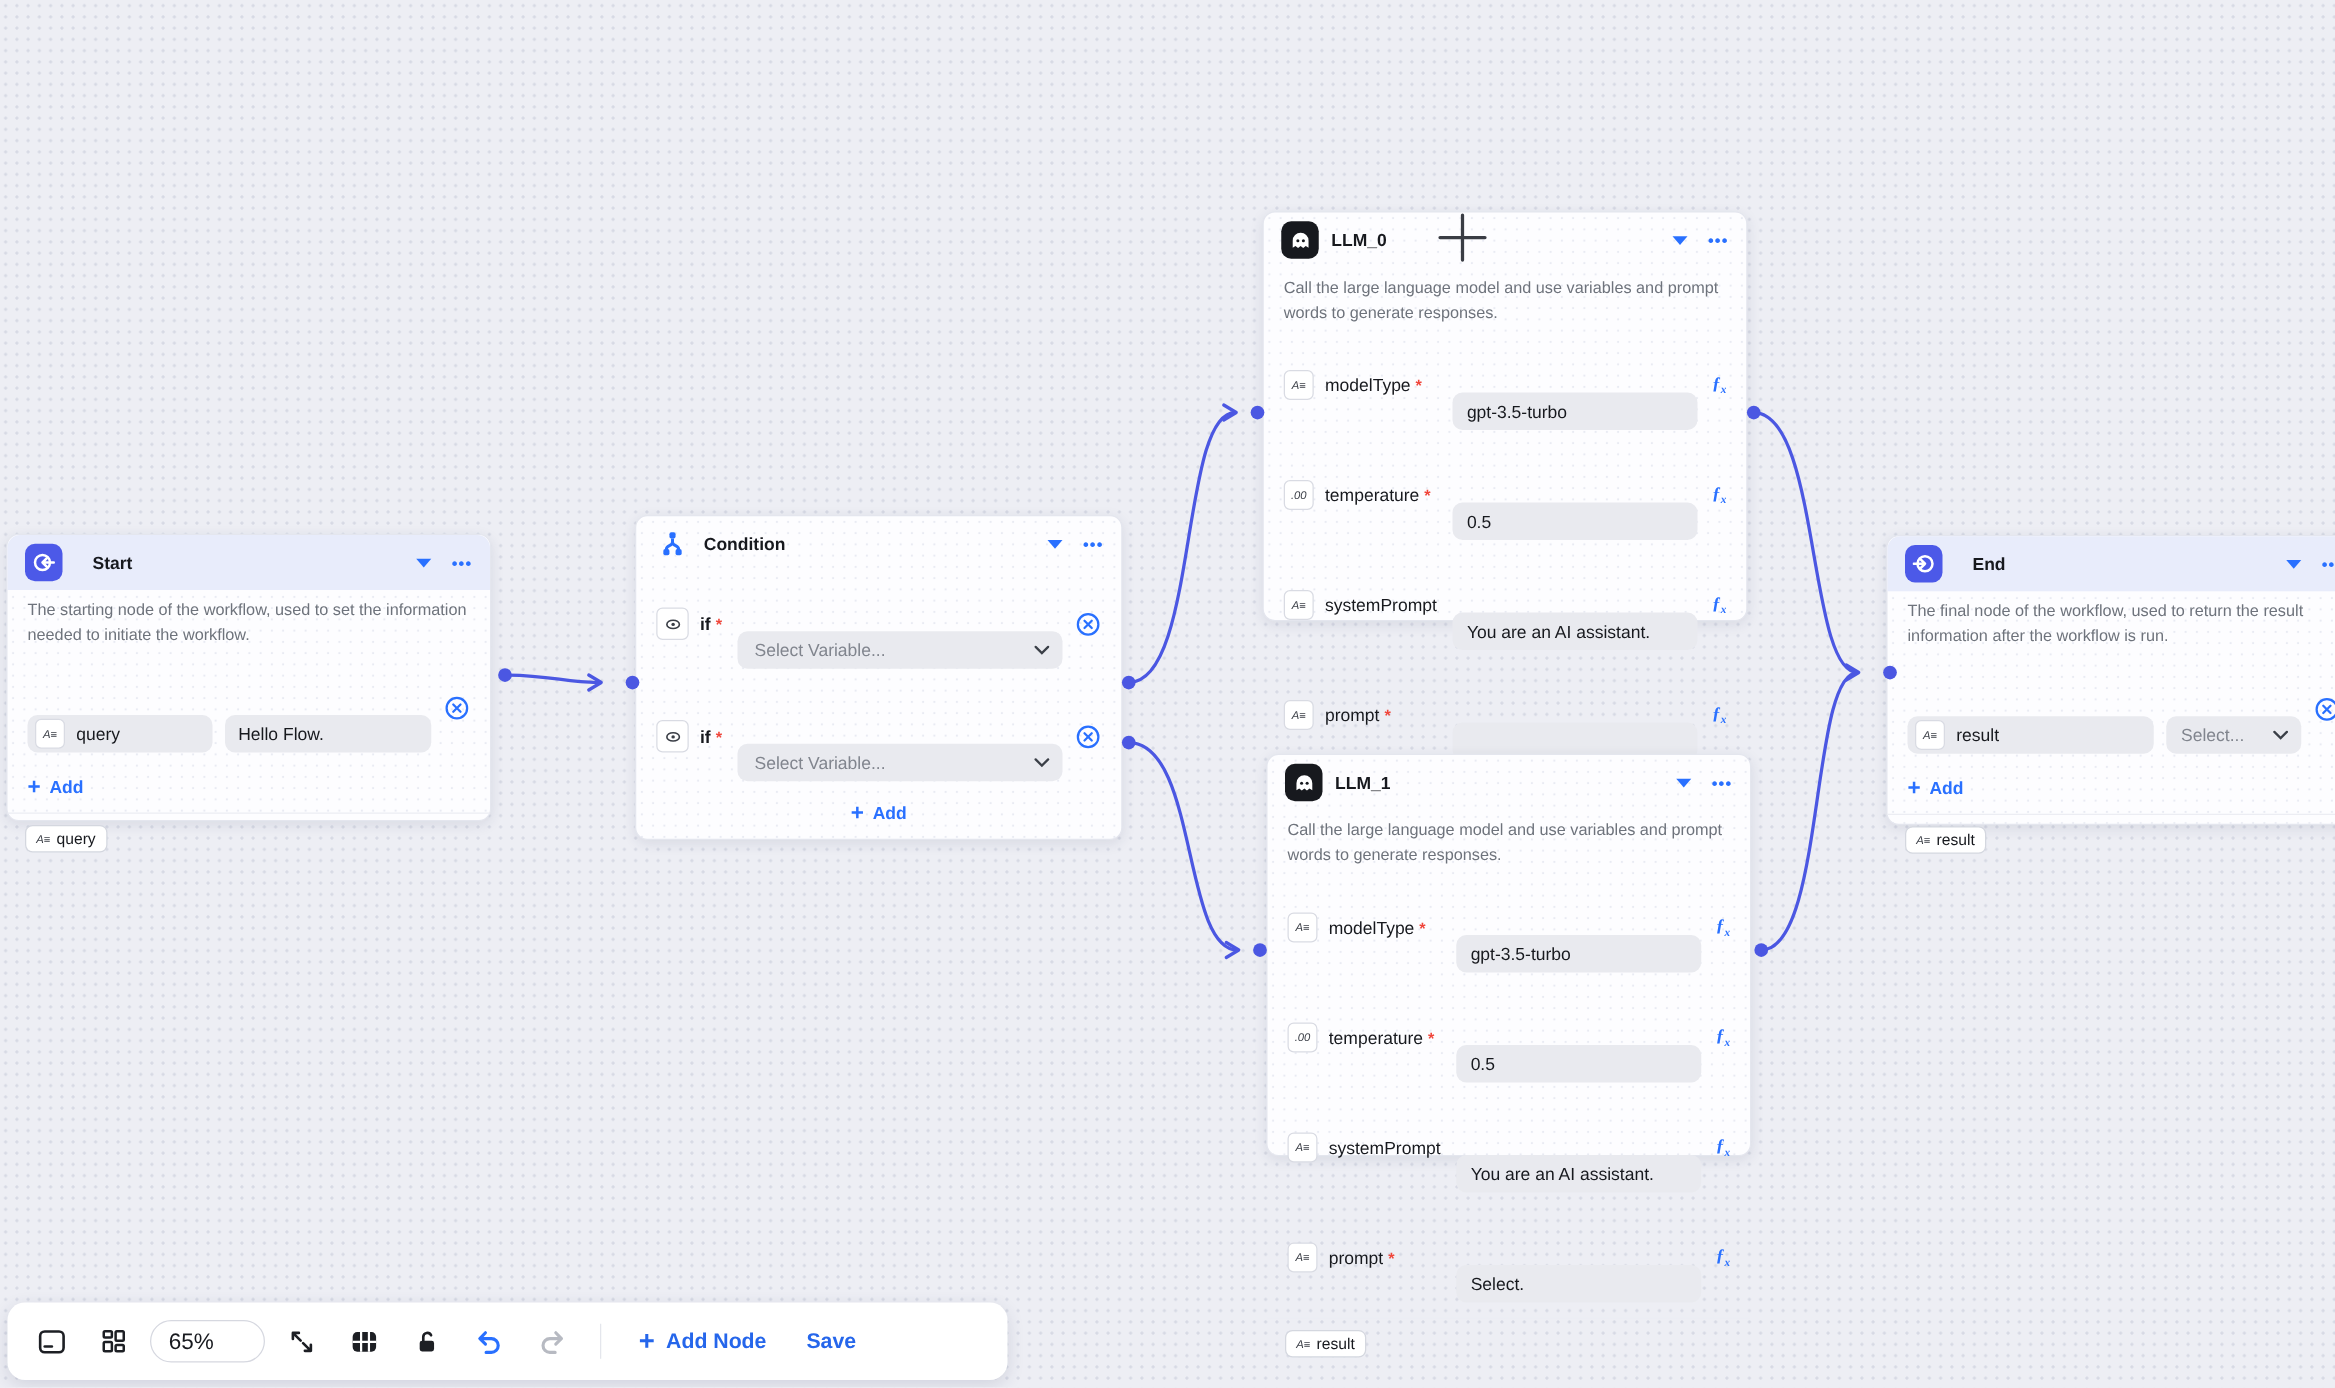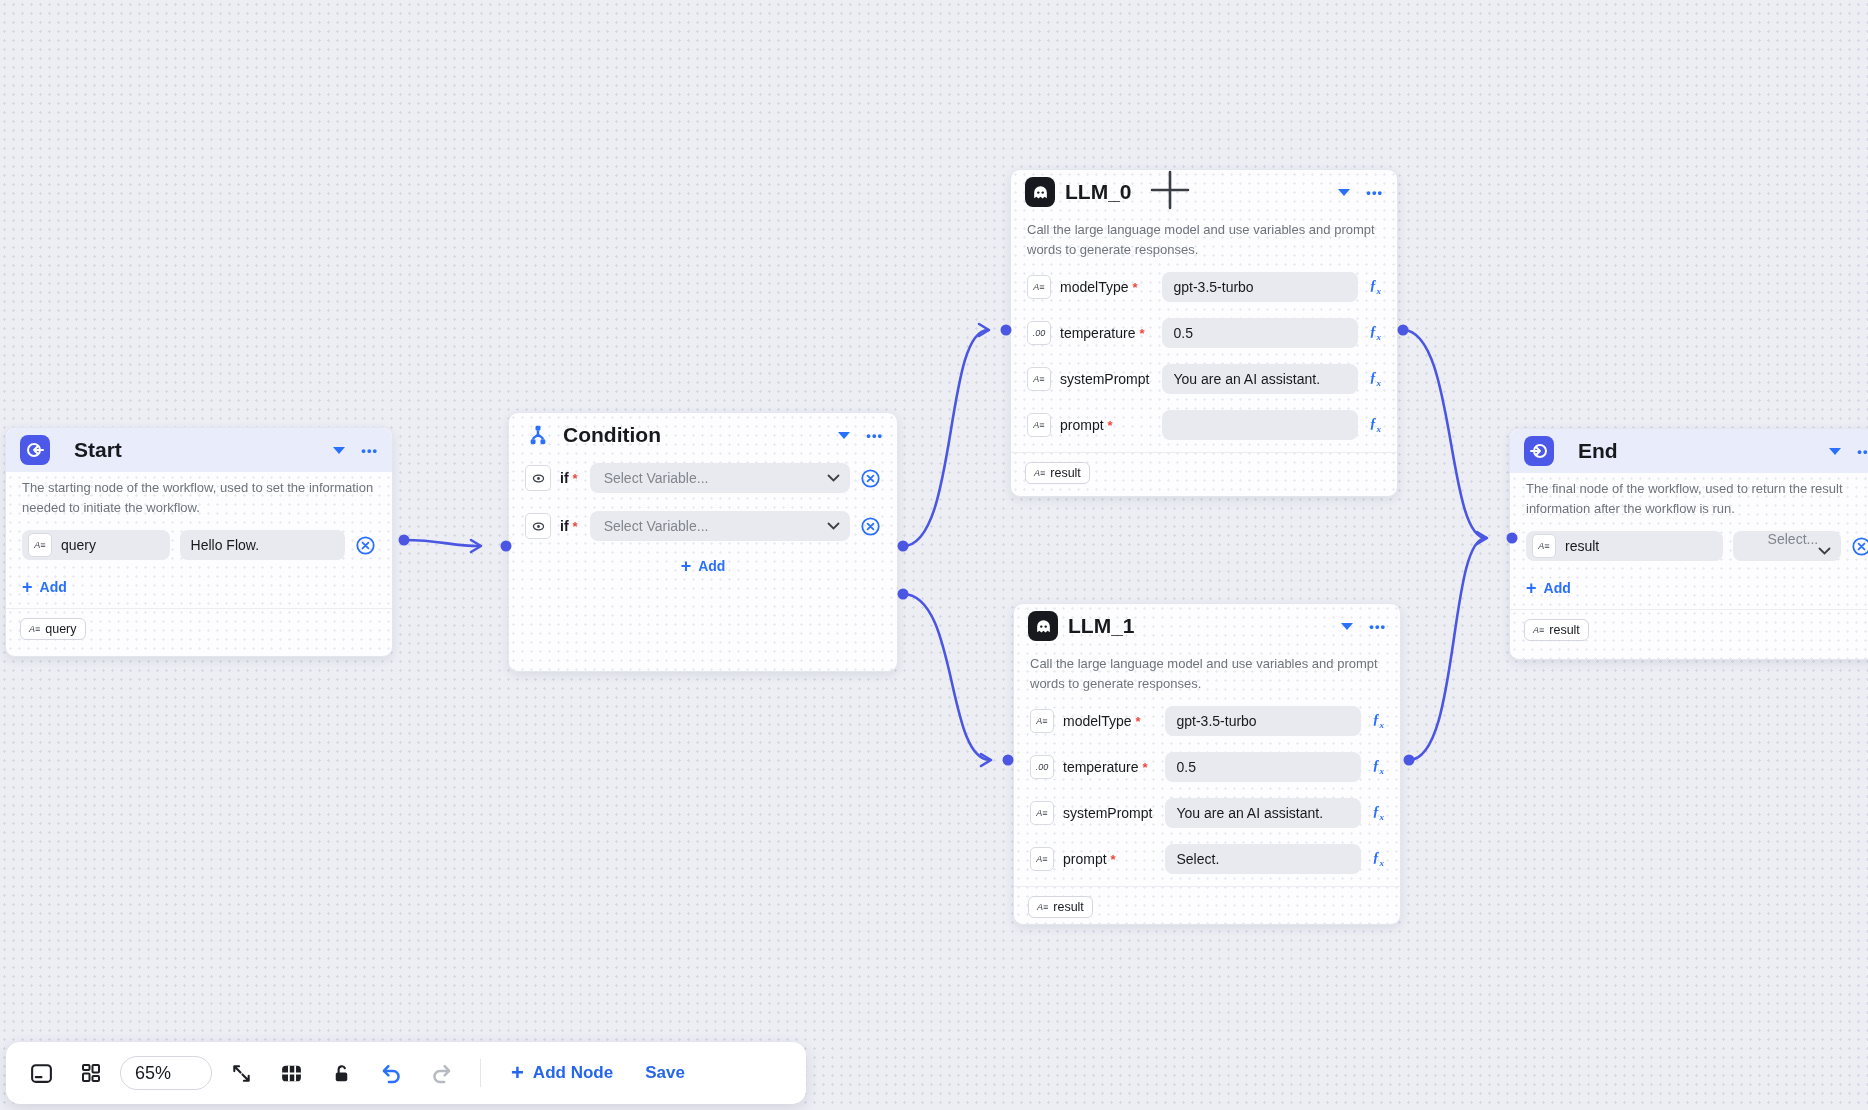--- a/index.html
+++ b/index.html
@@ -13,27 +13,27 @@
     background-image:radial-gradient(#e9ebf3 1px, transparent 1.2px);
     background-size:9px 9px;
     border:1px solid #e4e6ee;border-radius:10px;
     box-shadow:0 3px 10px rgba(40,50,90,.10);box-sizing:border-box;}
   .node-header{height:44px;display:flex;align-items:center;gap:10px;padding:0 14px;border-radius:10px 10px 0 0;}
   .node-header.tinted{background:#e8ecfb;gap:24px;}
   .node-icon{width:30px;height:30px;border-radius:8px;display:flex;align-items:center;justify-content:center;flex:none;}
   .node-icon.indigo{background:#4c59e8;}
   .node-icon.black{background:#17191e;}
   .node-icon.plain{background:transparent;}
-  .node-title{font-size:21px;font-weight:700;color:#17191e;}
+  .node-title{font-size:14px;font-weight:700;color:#17191e;}
   .hdr-right{margin-left:auto;display:flex;align-items:center;gap:16px;}
   .caret{width:0;height:0;border-left:6px solid transparent;border-right:6px solid transparent;border-top:7px solid #2970ff;cursor:pointer;}
   .dots{color:#2970ff;font-size:13px;font-weight:700;letter-spacing:1px;cursor:pointer;line-height:1;}
   .node-body{padding:6px 16px 0;}
   .node-desc{font-size:13px;line-height:20px;color:#6e737c;margin-bottom:12px;}
-  .grey-field{background:#e9eaef;border-radius:8px;height:30px;display:flex;align-items:center;font-size:14px;color:#17191e;box-sizing:border-box;}
+  .grey-field{background:#e9eaef;border-radius:8px;height:30px;display:flex;align-items:center;font-size:14px;color:#17191e;box-sizing:border-box;margin-top:42px;}
   .field-row{display:flex;align-items:center;margin-bottom:12px;}
   .type-chip{width:22px;height:22px;background:#fff;border:1px solid #d9dbe3;border-radius:5px;
     display:inline-flex;align-items:center;justify-content:center;font-size:9px;color:#3a3e46;flex:none;font-style:italic;}
   .add-link{display:inline-flex;align-items:center;gap:7px;color:#2970ff;font-size:14px;font-weight:700;margin:6px 0 12px;cursor:pointer;}
   .add-plus{font-size:18px;font-weight:700;line-height:1;}
   .node-footer{border-top:1px solid #ecedf3;padding:9px 14px 10px;}
   .tag-chip{display:inline-flex;align-items:center;gap:5px;background:#fff;border:1px solid #d4d7df;border-radius:6px;
     padding:3px 8px;font-size:12.5px;color:#17191e;}
   .tag-chip .mini-icon{font-size:9px;font-style:italic;color:#3a3e46;}
   .remove-btn{margin-left:10px;cursor:pointer;display:flex;flex:none;}
@@ -306,21 +306,21 @@
         <span class="dots">•••</span>
       </span>
     </div>
     <div class="node-body">
       <div class="node-desc">The final node of the workflow, used to return the result information after the workflow is run.</div>
       <div class="field-row">
         <div class="grey-field" style="width:208px;padding:0 6px;gap:9px;">
           <span class="type-chip">A≡</span>
           <span>result</span>
         </div>
-        <div class="grey-field" style="width:114px;margin-left:10px;padding:0 0 0 12px;flex-direction:column;">
+        <div class="grey-field" style="width:114px;margin-left:10px;padding:0 0 0 12px;">
           <span class="placeholder">Select...</span>
           <span class="chev">
             <svg width="13" height="8" viewBox="0 0 13 8">
                 <path d="M1.5 1.5 L6.5 6.5 L11.5 1.5" fill="none" stroke="#3a3f47" stroke-width="1.8" stroke-linecap="round"></path>
               </svg>
           </span>
         </div>
         <span class="remove-btn">
           <svg width="21" height="21" viewBox="0 0 21 21">
               <circle cx="10.5" cy="10.5" r="8.2" fill="none" stroke="#2970ff" stroke-width="1.8"></circle>

